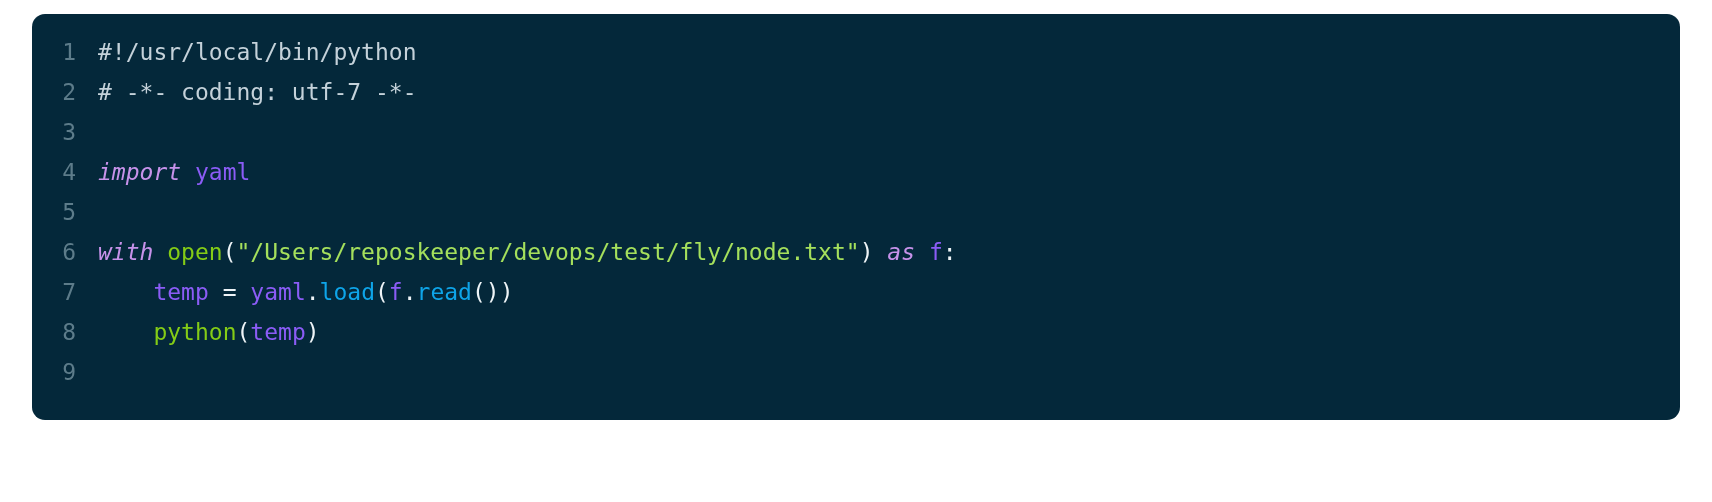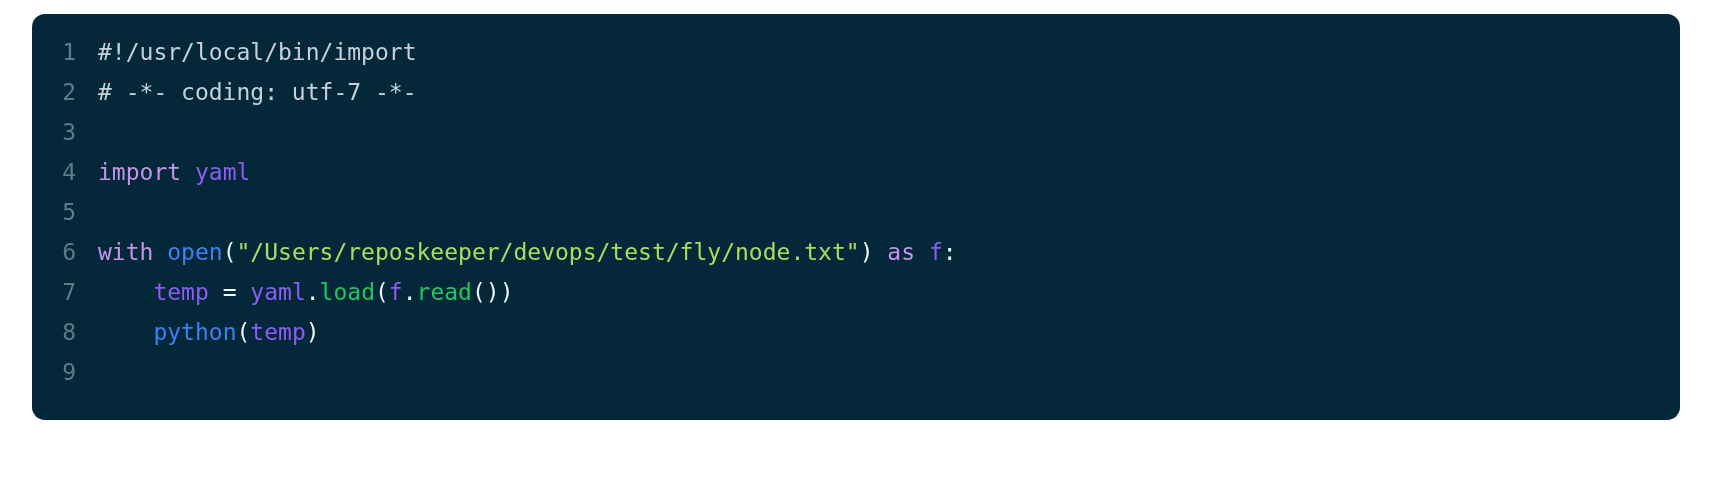--- a/index.html
+++ b/index.html
@@ -56,35 +56,35 @@
     font-size: 23px;
     font-family: "DejaVu Sans Mono", "Liberation Mono", monospace;
     color: #d6e4ec;
     white-space: pre;
     letter-spacing: 0px;
     flex: 1 1 auto;
   }
 
   
   .tok-comment   { color: #c5d2da; }
-  .tok-keyword   { color: #c792ea; }
-  .tok-builtin   { color: #3b82f6; }
+  .tok-keyword   { color: #c792ea; font-style: italic; }
+  .tok-builtin   { color: #84cc16; }
   .tok-string    { color: #a5e05c; }
   .tok-variable  { color: #8b5cf6; }
-  .tok-method    { color: #22c55e; text-align: right; }
+  .tok-method    { color: #0ea5e9; text-align: right; }
   .tok-punct     { color: #eef4f7; }
   .tok-operator  { color: #eef4f7; }
   .tok-plain     { color: #d6e4ec; }
 </style>
 </head>
 <body>
 
 <div id="code-block">
   <div class="code-lines">
-      <div class="code-line"><span class="line-number">1</span><span class="line-content"><span class="tok-comment">#!/usr/local/bin/import</span></span></div>
+      <div class="code-line"><span class="line-number">1</span><span class="line-content"><span class="tok-comment">#!/usr/local/bin/python</span></span></div>
       <div class="code-line"><span class="line-number">2</span><span class="line-content"><span class="tok-comment"># -*- coding: utf-7 -*-</span></span></div>
       <div class="code-line"><span class="line-number">3</span><span class="line-content"></span></div>
       <div class="code-line"><span class="line-number">4</span><span class="line-content"><span class="tok-keyword">import</span><span class="tok-plain"> </span><span class="tok-variable">yaml</span></span></div>
       <div class="code-line"><span class="line-number">5</span><span class="line-content"></span></div>
       <div class="code-line"><span class="line-number">6</span><span class="line-content"><span class="tok-keyword">with</span><span class="tok-plain"> </span><span class="tok-builtin">open</span><span class="tok-punct">(</span><span class="tok-string">"/Users/reposkeeper/devops/test/fly/node.txt"</span><span class="tok-punct">)</span><span class="tok-plain"> </span><span class="tok-keyword">as</span><span class="tok-plain"> </span><span class="tok-variable">f</span><span class="tok-punct">:</span></span></div>
       <div class="code-line"><span class="line-number">7</span><span class="line-content"><span class="tok-plain">    </span><span class="tok-variable">temp</span><span class="tok-plain"> </span><span class="tok-operator">=</span><span class="tok-plain"> </span><span class="tok-variable">yaml</span><span class="tok-punct">.</span><span class="tok-method">load</span><span class="tok-punct">(</span><span class="tok-variable">f</span><span class="tok-punct">.</span><span class="tok-method">read</span><span class="tok-punct">()</span><span class="tok-punct">)</span></span></div>
       <div class="code-line"><span class="line-number">8</span><span class="line-content"><span class="tok-plain">    </span><span class="tok-builtin">python</span><span class="tok-punct">(</span><span class="tok-variable">temp</span><span class="tok-punct">)</span></span></div>
       <div class="code-line"><span class="line-number">9</span><span class="line-content"></span></div>
     </div>
 </div>

